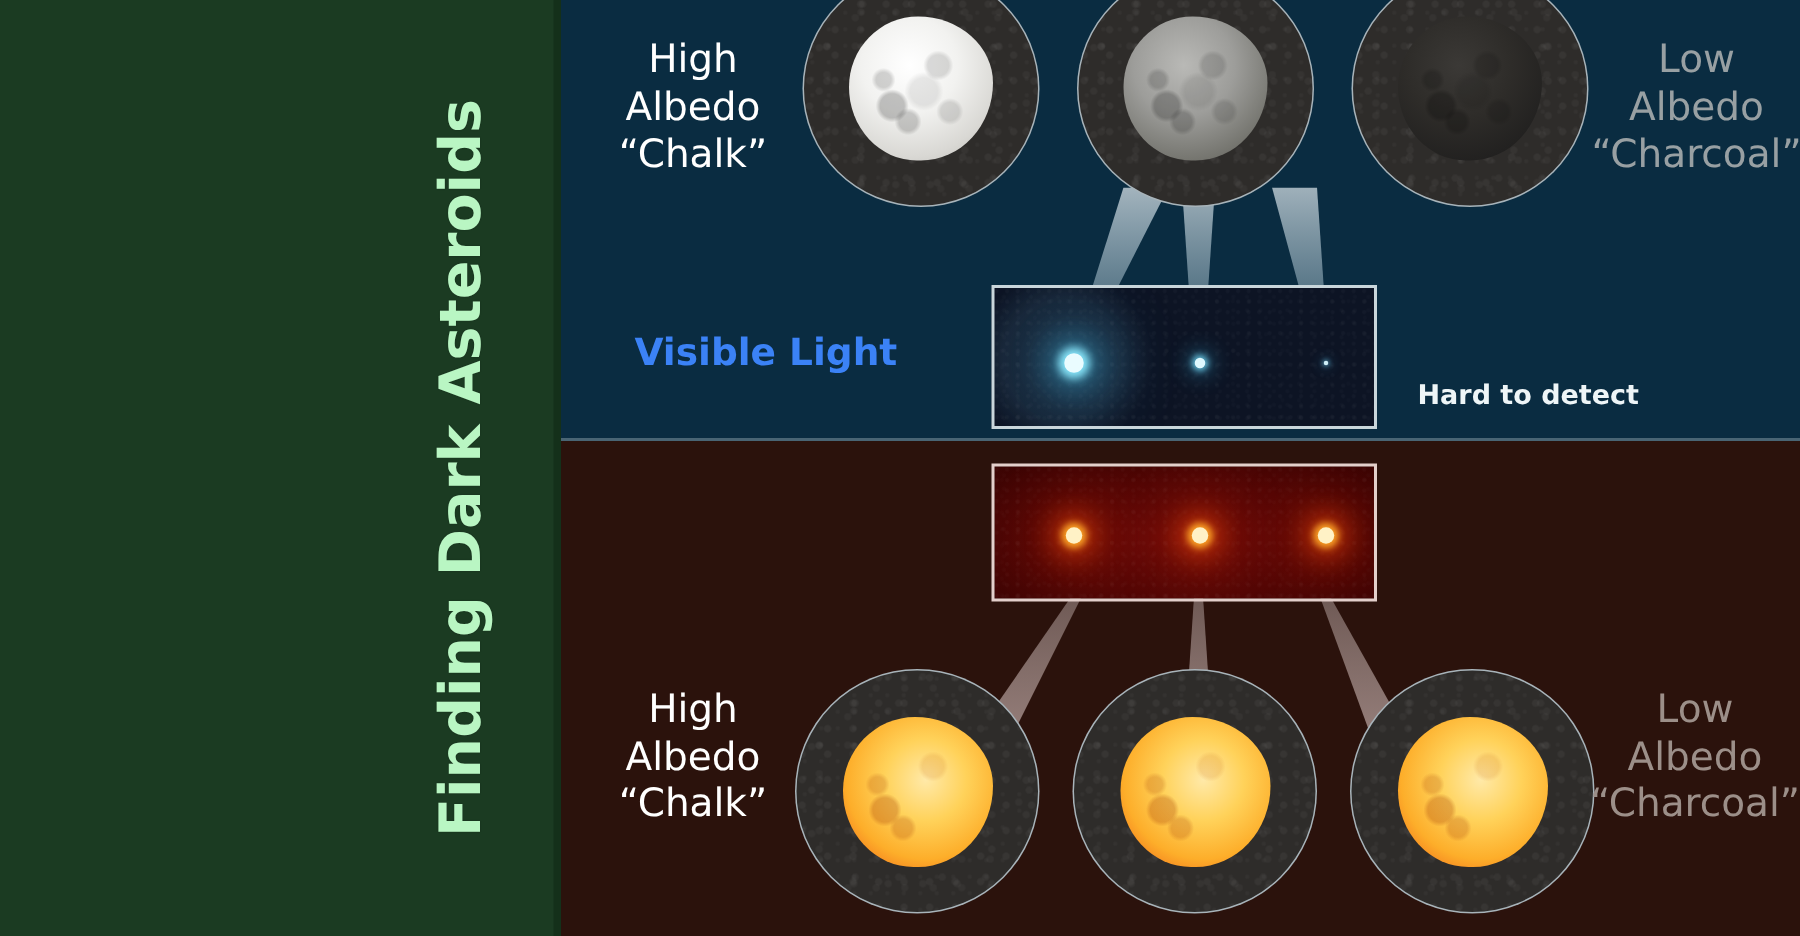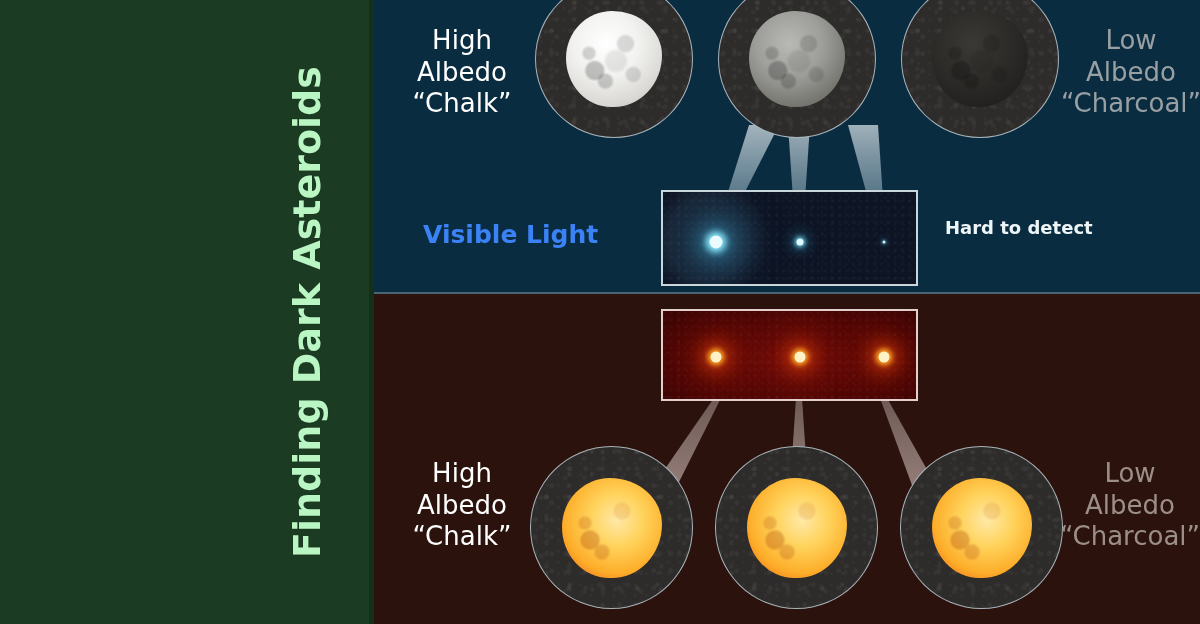--- a/index.html
+++ b/index.html
@@ -101,21 +101,21 @@
   .lbl.gray-warm{color:#9c8f89;font-size:26px;}
 
   .band-label{
     position:absolute;font-weight:bold;font-family:"DejaVu Sans",sans-serif;
     white-space:nowrap;
   }
   .band-label.vis{color:#3b82f6;font-size:25px;left:49px;top:220px;}
 
   .note{
     position:absolute;font-weight:bold;font-size:18px;line-height:1.35;
-    font-family:"DejaVu Sans",sans-serif;white-space:nowrap;
+    font-family:"DejaVu Sans",sans-serif;white-space:nowrap;margin-top:36px;
   }
   .note.vis{color:#eef5f7;left:571px;top:216px;}
   .note.ir{color:#f4dbd6;left:570px;top:328px;}
 
   
   .detector{
     position:absolute;box-sizing:border-box;overflow:hidden;
   }
   .detector.vis{
     left:287px;top:190px;width:257px;height:96px;

